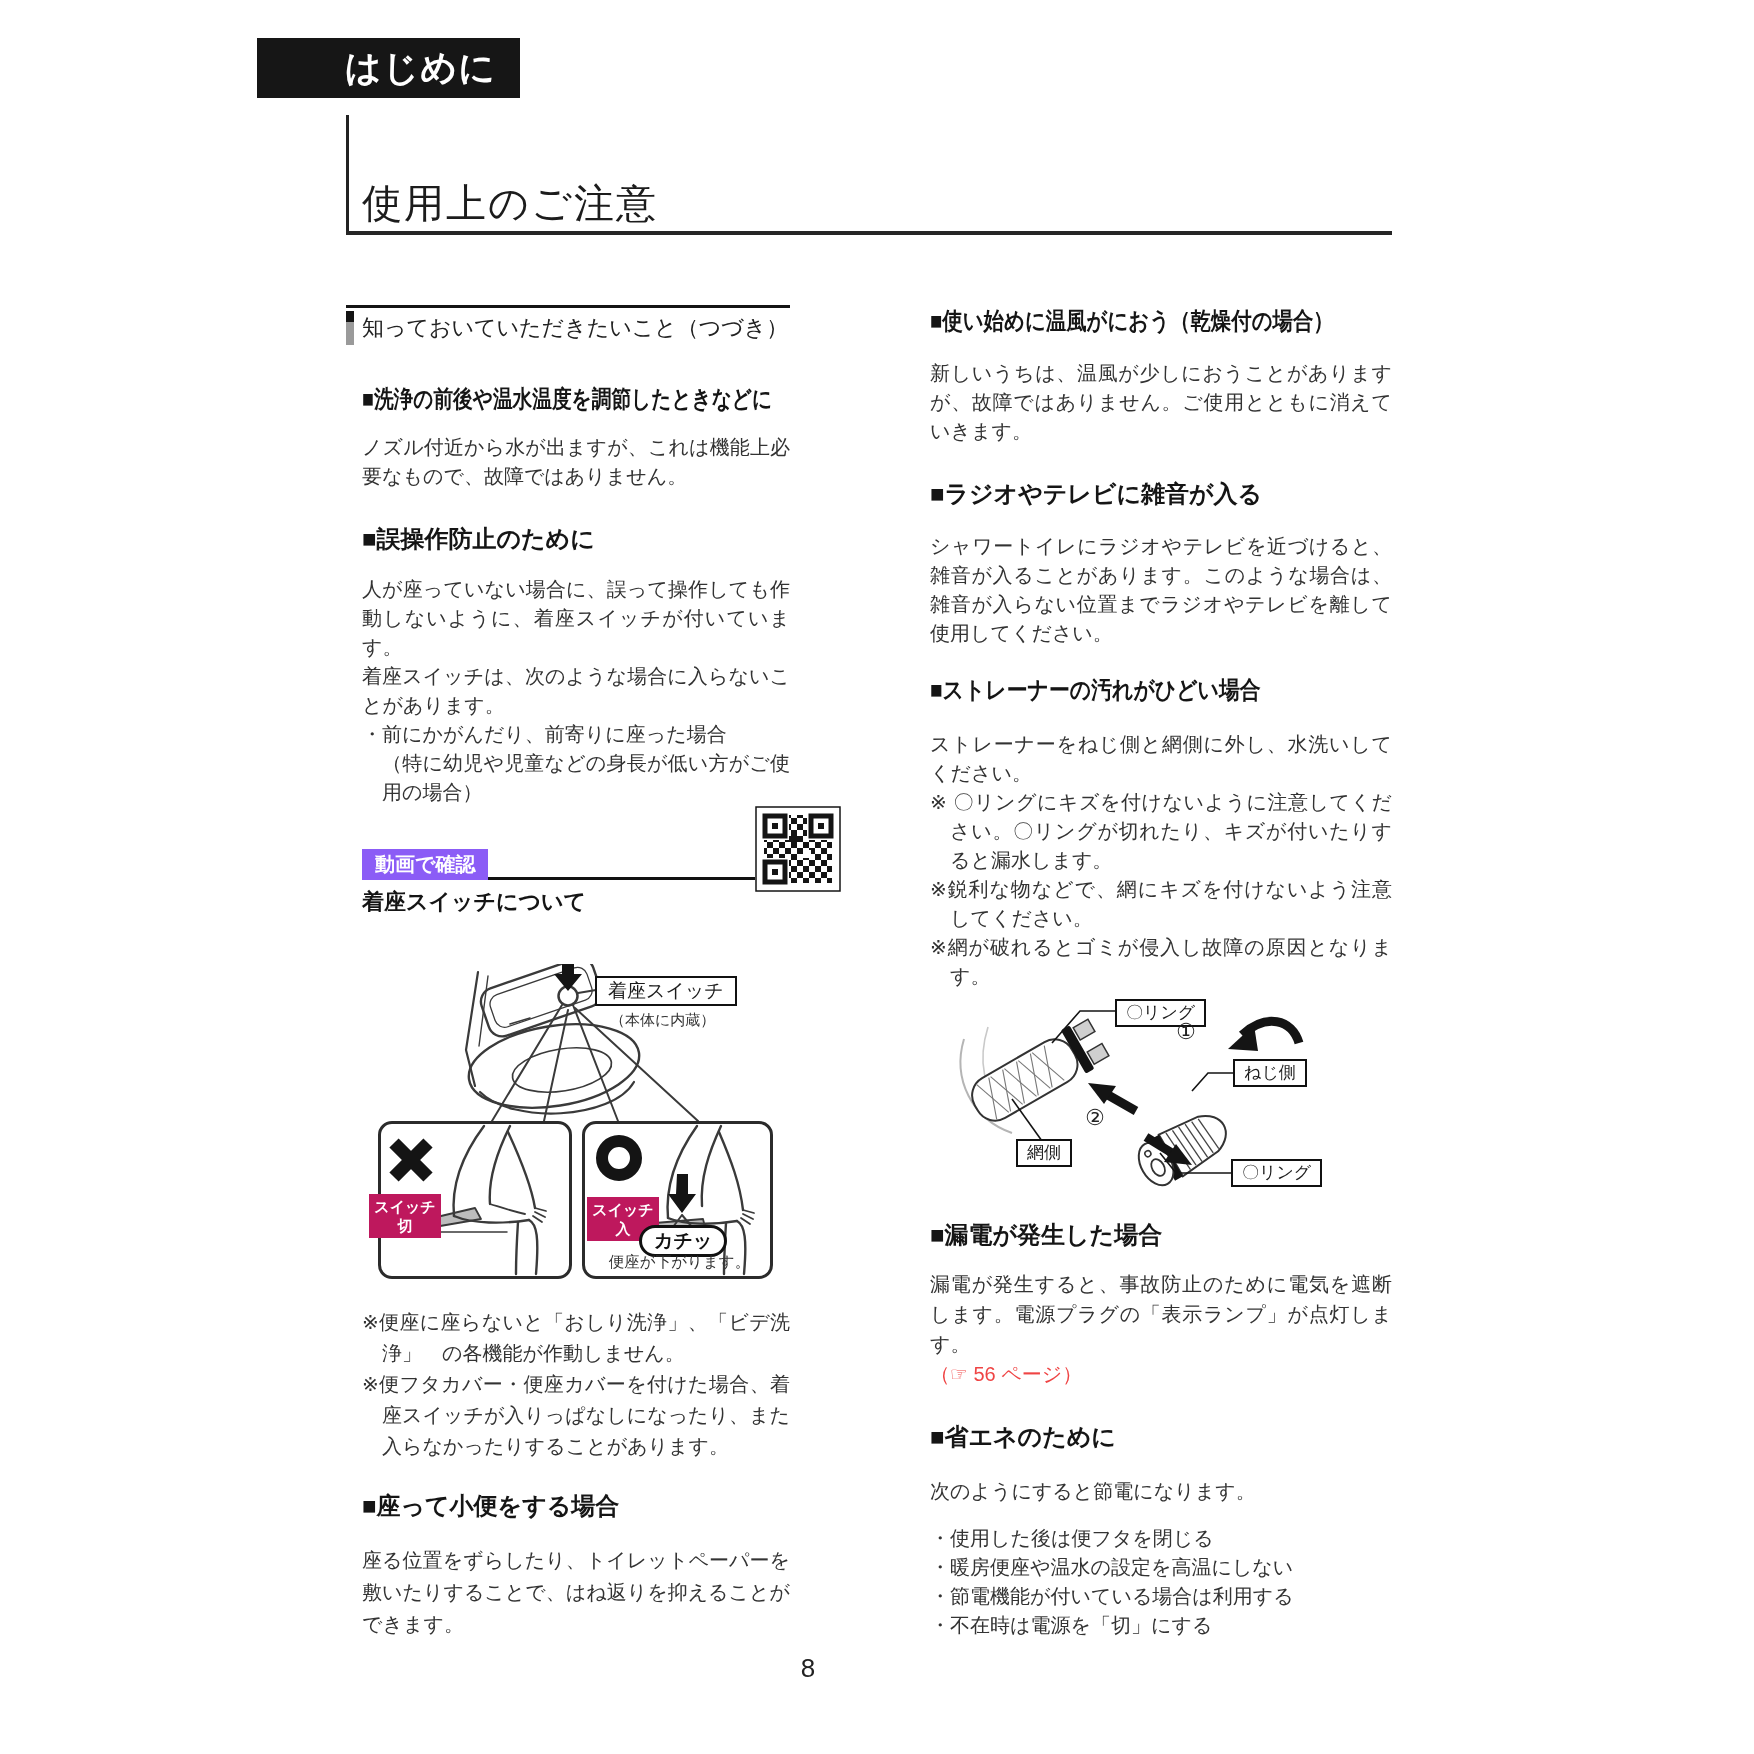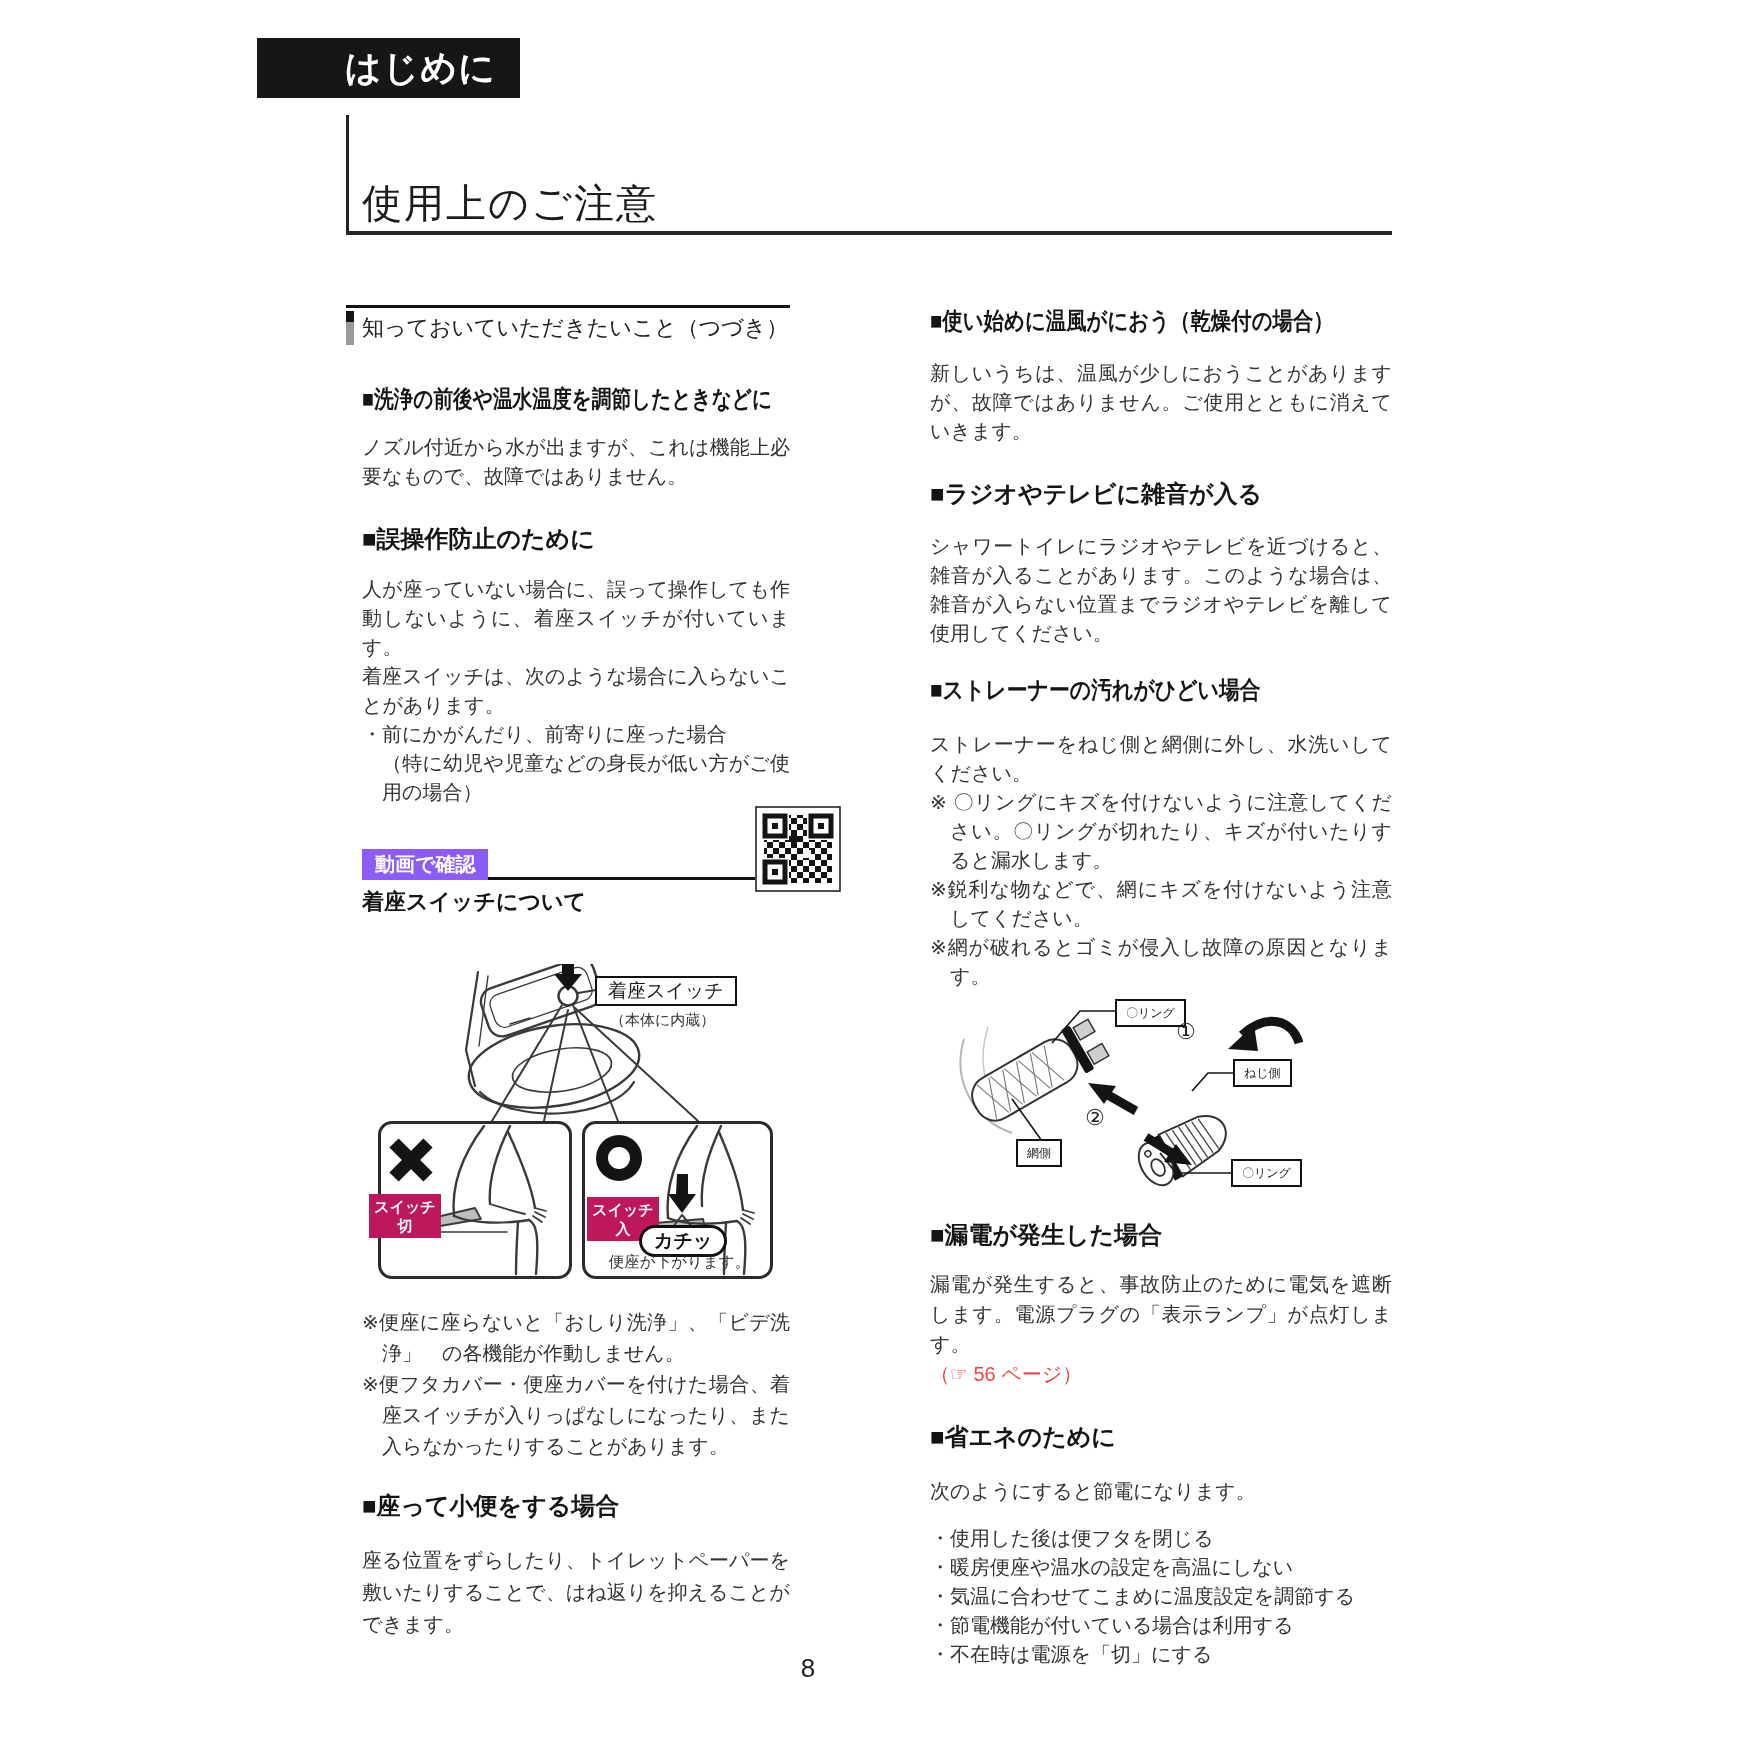--- a/index.html
+++ b/index.html
@@ -52,21 +52,21 @@
   .sw-box{position:absolute;background:#be185d;color:#fff;font-weight:bold;font-size:15px;line-height:19px;
           text-align:center;padding:3px 5px;width:62px;}
   .sw-box.ng{left:-12px;top:70px;}
   .sw-box.ok{left:2px;top:73px;}
   .balloon{position:absolute;left:54px;top:101px;border:3px solid #111;border-radius:16px;background:#fff;
            padding:0 12px;font-size:19px;font-weight:bold;line-height:26px;color:#111;white-space:nowrap;}
   .seat-caption{position:absolute;left:-4px;right:-8px;bottom:3px;text-align:center;font-size:15.5px;color:#333;white-space:nowrap;}
   
   .rfig{position:relative;width:462px;height:198px;margin-top:4px;}
   .rfig svg.scene{position:absolute;left:0;top:0;}
-  .flabel{position:absolute;border:2px solid #111;background:#fff;font-size:12px;line-height:22px;
+  .flabel{position:absolute;border:2px solid #111;background:#fff;font-size:17px;line-height:22px;
           padding:1px 9px;white-space:nowrap;color:#1b1b1b;}
   .fl-top{left:185px;top:4px;} .fl-neji{left:303px;top:64px;} .fl-ami{left:86px;top:144px;} .fl-obot{left:301px;top:164px;}
   .fstep{position:absolute;font-size:22px;color:#222;line-height:22px;}
   .fs1{left:246px;top:26px;} .fs2{left:155px;top:112px;}
   .ref-line{font-size:20px;line-height:30px;margin:0;color:#ef4444;}
   .pageno{position:absolute;top:1653px;left:0;width:100%;text-align:center;font-size:26px;color:#222;}
 </style>
 </head>
 <body>
 
@@ -301,20 +301,19 @@
     <div class="mt20">
       <div class="body lh30">漏電が発生すると、事故防止のために電気を遮断します。電源プラグの「表示ランプ」が点灯します。</div>
       <div class="ref-line">（☞ 56 ページ）</div>
     </div>
 
     <div class="h mt34">■省エネのために</div>
     <p class="body mt26">次のようにすると節電になります。</p>
     <div class="mt18">
       <div class="body">・使用した後は便フタを閉じる</div>
       <div class="body">・暖房便座や温水の設定を高温にしない</div>
-      <div class="body">・気温に合わせてこまめに温度設定を調節する</div>
       <div class="body">・節電機能が付いている場合は利用する</div>
       <div class="body">・不在時は電源を「切」にする</div>
     </div>
   </div>
 
   <div class="pageno">8</div>
 </div>
 
 </body></html>

